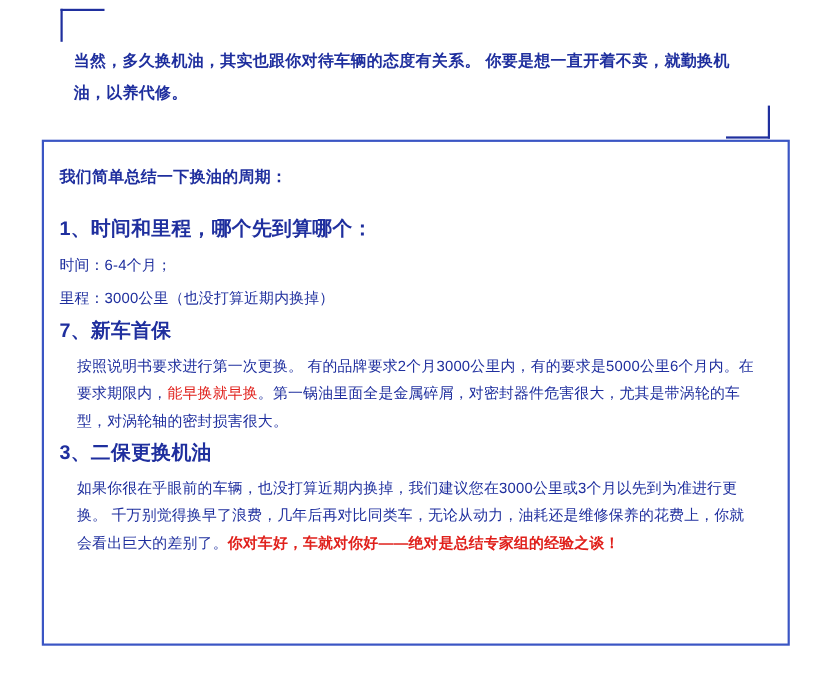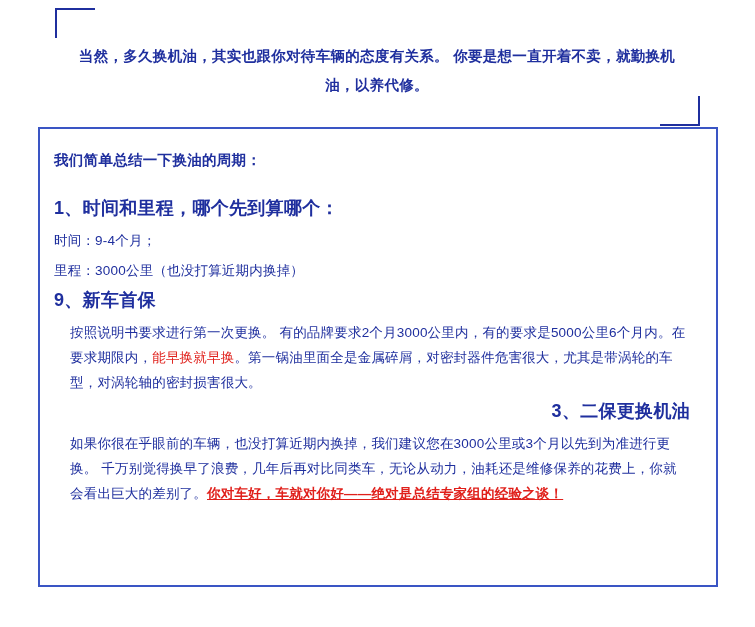--- a/index.html
+++ b/index.html
@@ -49,21 +49,20 @@
   .intro-text {
     position: absolute;
     left: 12px;
     top: 34px;
     width: 620px;
     color: #1f2f9e;
     font-size: 14.5px;
     font-weight: bold;
     line-height: 29px;
     letter-spacing: 0.3px;
-    text-align: center;
   }
 
   
   .main-box {
     position: absolute;
     left: 38px;
     top: 127px;
     width: 680px;
     height: 460px;
     border: 2px solid #3a55c4;
@@ -83,21 +82,20 @@
   }
   h2.section-head {
     margin: 0 0 8px 0;
     font-size: 18px;
     font-weight: bold;
     color: #1f2f9e;
     letter-spacing: 0.3px;
   }
   .sec-gap {
     margin-top: 20px;
-    text-align: right;
   }
   .sec-gap-lg {
     margin-top: 28px;
   }
   p.body-line {
     margin: 0 0 5px 0;
     font-size: 13.5px;
     color: #1f2f9e;
     line-height: 25px;
     letter-spacing: 0.2px;
@@ -108,44 +106,43 @@
     color: #1f2f9e;
     line-height: 25px;
     letter-spacing: 0.2px;
   }
   .hl-red {
     color: #e0201b;
   }
   .hl-red-strong {
     color: #e0201b;
     font-weight: bold;
-    text-decoration: underline;
   }
 </style>
 </head>
 <body>
 
 <div class="page">
 
   <div class="intro-block">
     <div class="corner-tl"></div>
     <div class="corner-br"></div>
     <div class="intro-text">当然，多久换机油，其实也跟你对待车辆的态度有关系。 你要是想一直开着不卖，就勤换机油，以养代修。</div>
   </div>
 
   <div class="main-box">
     <div class="main-inner">
 
       <h1 class="box-title">我们简单总结一下换油的周期：</h1>
 
       <h2 class="section-head">1、时间和里程，哪个先到算哪个：</h2>
-      <p class="body-line">时间：9-4个月；</p>
+      <p class="body-line">时间：6-4个月；</p>
       <p class="body-line">里程：3000公里（也没打算近期内换掉）</p>
 
-      <h2 class="section-head">9、新车首保</h2>
+      <h2 class="section-head">7、新车首保</h2>
       <p class="body-para"><span>按照说明书要求进行第一次更换。 有的品牌要求2个月3000公里内，有的要求是5000公里6个月内。在要求期限内，</span><span class="hl-red">能早换就早换</span><span>。第一锅油里面全是金属碎屑，对密封器件危害很大，尤其是带涡轮的车型，对涡轮轴的密封损害很大。</span></p>
 
       <h2 class="section-head sec-gap">3、二保更换机油</h2>
 
       <p class="body-para"><span>如果你很在乎眼前的车辆，也没打算近期内换掉，我们建议您在3000公里或3个月以先到为准进行更换。 千万别觉得换早了浪费，几年后再对比同类车，无论从动力，油耗还是维修保养的花费上，你就会看出巨大的差别了。</span><span class="hl-red-strong">你对车好，车就对你好——绝对是总结专家组的经验之谈！</span></p>
 
     </div>
   </div>
 
 </div>

